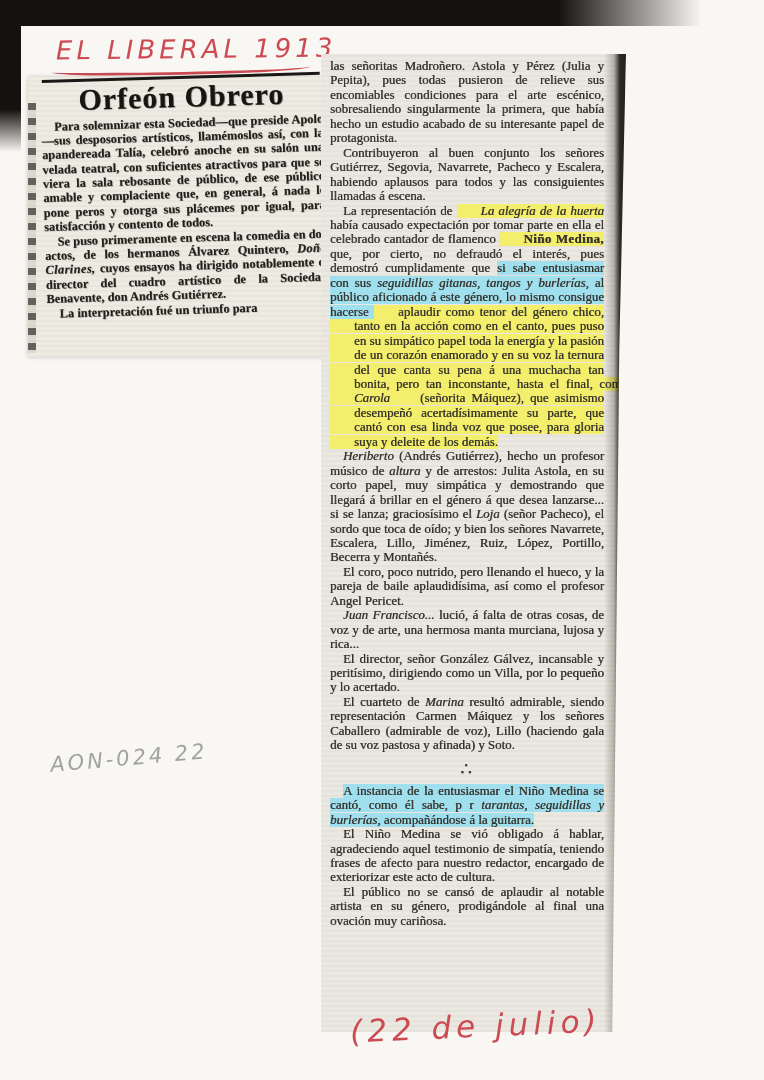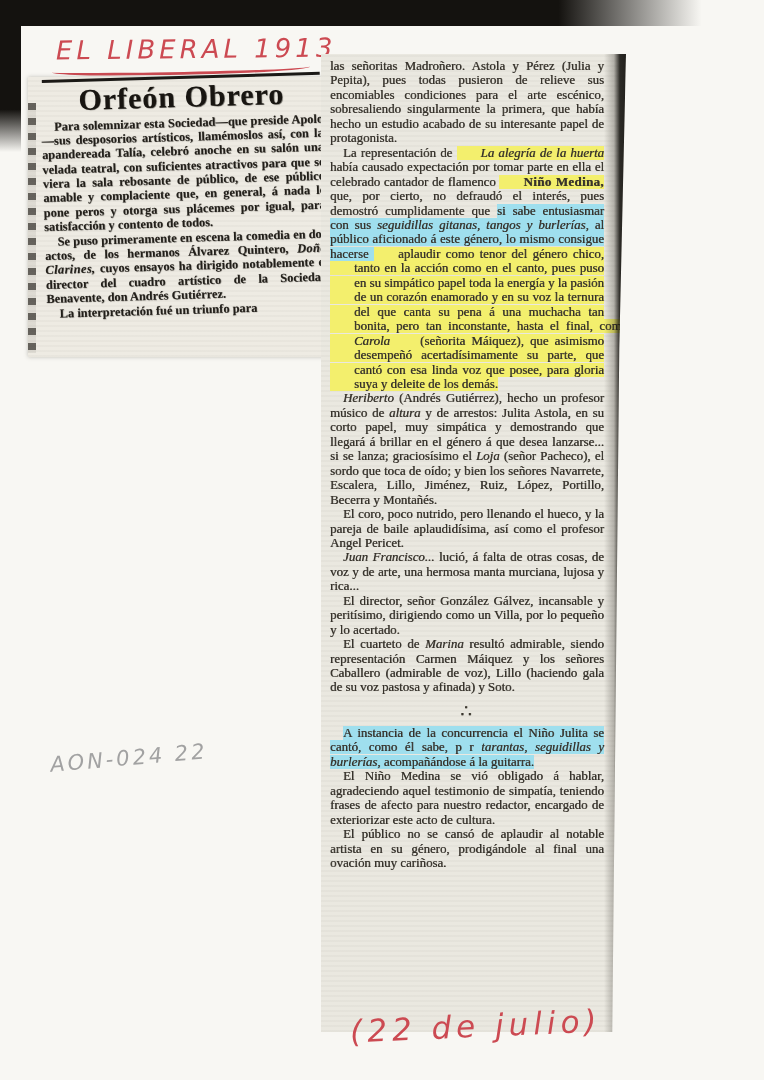--- a/index.html
+++ b/index.html
@@ -83,30 +83,31 @@
         </div>
     </div>
   </div>
 
   <div class="hw-pencil">AON-024 22</div>
 
   <div class="clip-right">
     <div class="clip-right-inner">
       <div>
           <p><span>las señoritas Madroñero. Astola y Pérez (Julia y Pepita), pues todas pusieron de relieve sus encomiables condiciones para el arte escénico, sobresaliendo singularmente la primera, que había hecho un estudio acabado de su interesante papel de protagonista.</span></p>
+          <p class="indent"><span>Contribuyeron al buen conjunto los señores Gutiérrez, Segovia, Navarrete, Pacheco y Escalera, habiendo aplausos para todos y las consiguientes llamadas á escena.</span></p>
           <p class="indent"><span>La representación de </span><span class="it hl-y">La alegría de la huerta</span><span> había causado expectación por tomar parte en ella el celebrado cantador de flamenco </span><span class="bd hl-y">Niño Medina,</span><span> que, por cierto, no defraudó el interés, pues demostró cumplidamente que </span><span class="hl-b">si sabe entusiasmar con sus </span><span class="it hl-b">seguidillas gitanas, tangos y burlerías,</span><span class="hl-b"> al público aficionado á este género, lo mismo consigue hacerse </span><span class="hl-y">aplaudir como tenor del género chico, tanto en la acción como en el canto, pues puso en su simpático papel toda la energía y la pasión de un corazón enamorado y en su voz la ternura del que canta su pena á una muchacha tan bonita, pero tan inconstante, hasta el final, como </span><span class="it hl-y">Carola</span><span class="hl-y"> (señorita Máiquez), que asimismo desempeñó acertadísimamente su parte, que cantó con esa linda voz que posee, para gloria suya y deleite de los demás.</span></p>
           <p class="indent"><span class="it">Heriberto</span><span> (Andrés Gutiérrez), hecho un profesor músico de </span><span class="it">altura</span><span> y de arrestos: Julita Astola, en su corto papel, muy simpática y demostrando que llegará á brillar en el género á que desea lanzarse... si se lanza; graciosísimo el </span><span class="it">Loja</span><span> (señor Pacheco), el sordo que toca de oído; y bien los señores Navarrete, Escalera, Lillo, Jiménez, Ruiz, López, Portillo, Becerra y Montañés.</span></p>
           <p class="indent"><span>El coro, poco nutrido, pero llenando el hueco, y la pareja de baile aplaudidísima, así como el profesor Angel Pericet.</span></p>
           <p class="indent"><span class="it">Juan Francisco...</span><span> lució, á falta de otras cosas, de voz y de arte, una hermosa manta murciana, lujosa y rica...</span></p>
           <p class="indent"><span>El director, señor González Gálvez, incansable y peritísimo, dirigiendo como un Villa, por lo pequeño y lo acertado.</span></p>
           <p class="indent"><span>El cuarteto de </span><span class="it">Marina</span><span> resultó admirable, siendo representación Carmen Máiquez y los señores Caballero (admirable de voz), Lillo (haciendo gala de su voz pastosa y afinada) y Soto.</span></p>
         </div>
       <div class="separator">∴</div>
       <div>
-          <p class="indent"><span class="hl-b">A instancia de la concurrencia el Niño Julita se cantó, como él sabe, p r </span><span class="it hl-b">tarantas, seguidillas y burlerías,</span><span class="hl-b"> acompañándose á la guitarra.</span></p>
+          <p class="indent"><span class="hl-b">A instancia de la entusiasmar el Niño Medina se cantó, como él sabe, p r </span><span class="it hl-b">tarantas, seguidillas y burlerías,</span><span class="hl-b"> acompañándose á la guitarra.</span></p>
           <p class="indent"><span>El Niño Medina se vió obligado á hablar, agradeciendo aquel testimonio de simpatía, teniendo frases de afecto para nuestro redactor, encargado de exteriorizar este acto de cultura.</span></p>
           <p class="indent"><span>El público no se cansó de aplaudir al notable artista en su género, prodigándole al final una ovación muy cariñosa.</span></p>
         </div>
     </div>
   </div>
 
   <div class="hw-red hw-date">(22 de julio)</div>
 
 </div>
 

